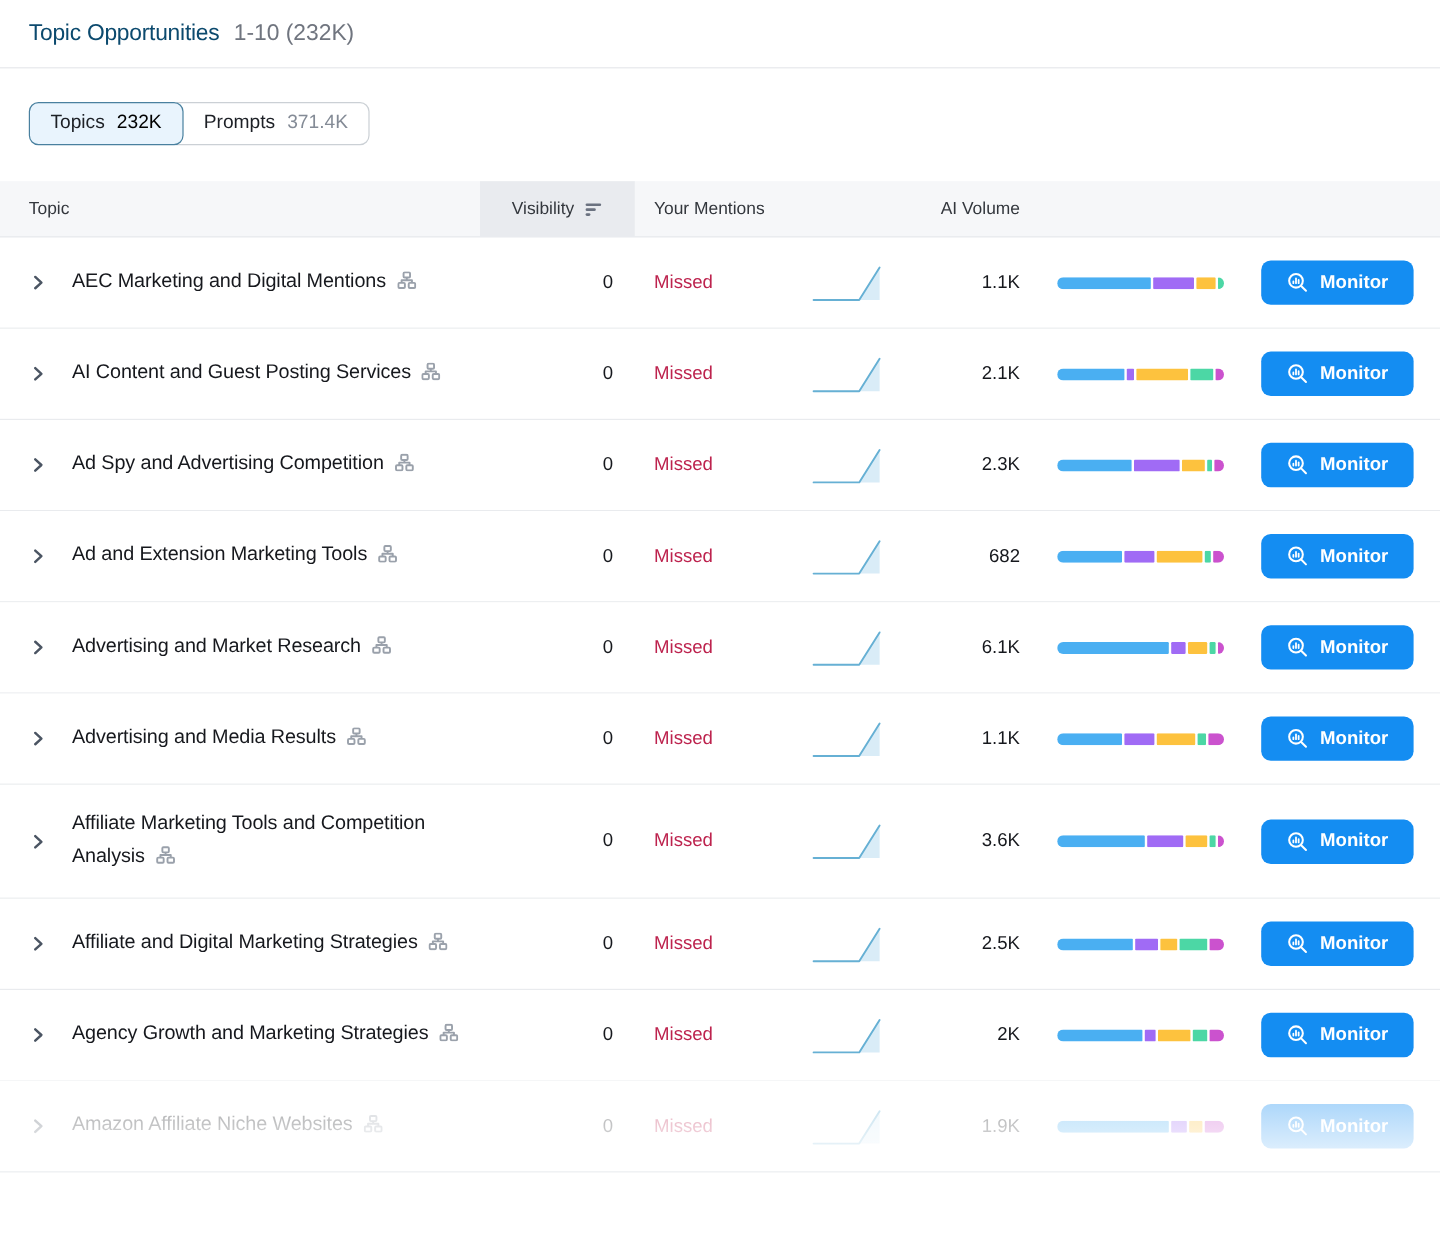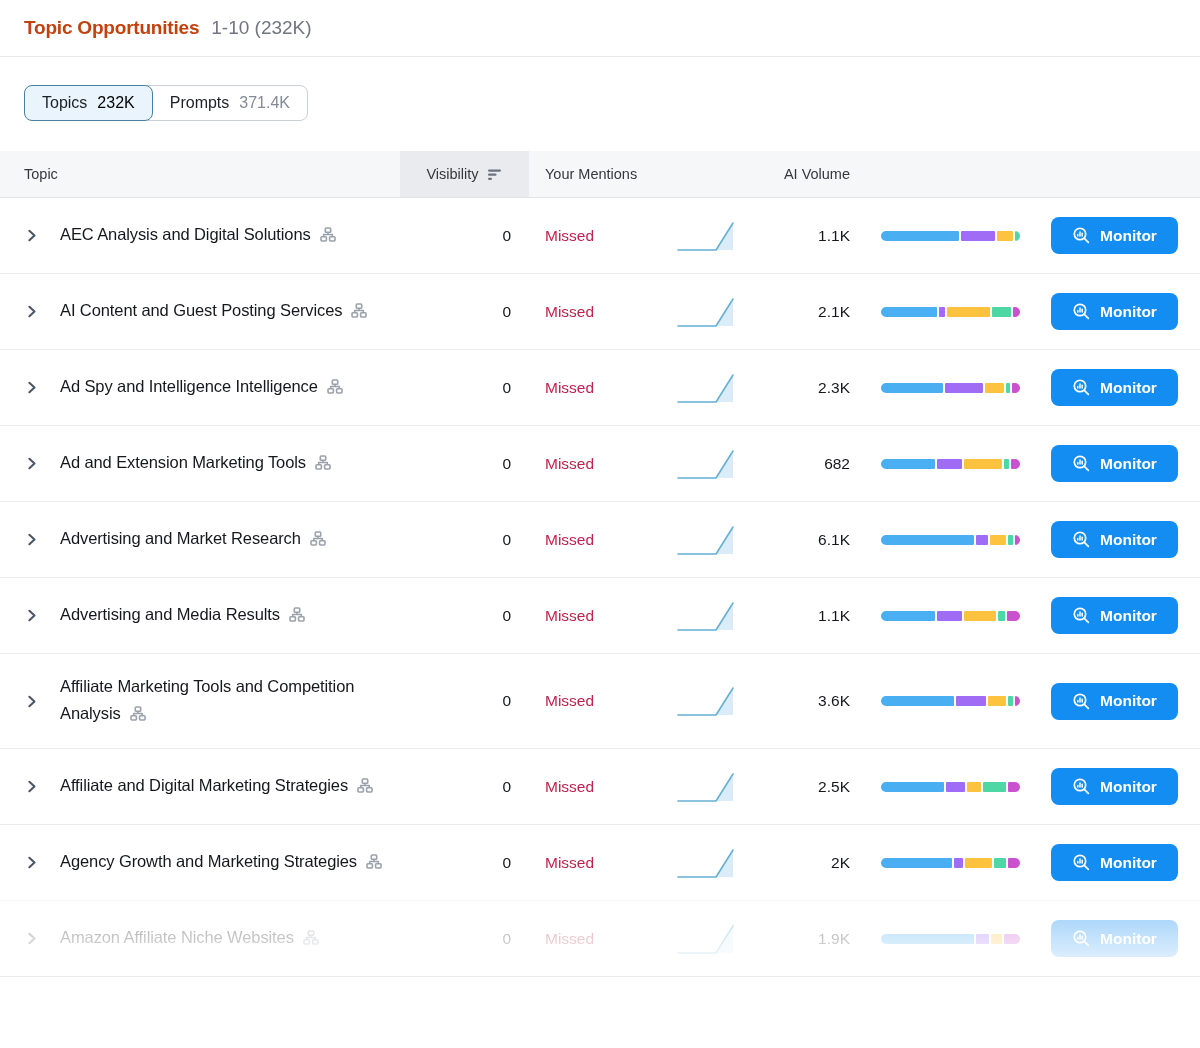--- a/index.html
+++ b/index.html
@@ -9,21 +9,21 @@
     background:#fff; color:#16181d;
     font-family:"Liberation Sans", sans-serif;
     position:relative;
   }
   
   .topbar {
     height:57px; display:flex; align-items:center; justify-content:space-between;
     padding:0 22px 0 24px; border-bottom:1px solid #e6e8eb;
   }
   .title-wrap { display:flex; align-items:baseline; gap:12px; }
-  .page-title { font-size:19px; font-weight:700; letter-spacing:-0.2px; color:#c2410c; }
+  .page-title { font-size:19px; font-weight:400; letter-spacing:-0.2px; color:#0c4a6e; }
   .page-range { font-size:19px; color:#70757f; }
   .export-btn {
     display:flex; align-items:center; gap:10px;
     background:#f7f8f9; border:1px solid #edeff1; border-radius:8px;
     padding:7px 13px; color:#c6cbd2; font-size:16px; font-weight:400; cursor:default;
   }
   .soon-badge { background:#d9dce1; color:#fff; font-size:12px; font-weight:700; border-radius:10px; padding:3px 9px; line-height:1; }
   
   .tabs { display:flex; margin:28px 0 0 24px; width:-moz-fit-content; width:fit-content; }
   .tab {
@@ -127,21 +127,21 @@
     <div class="cell-expander">
       <button class="expander-btn">
         <span style="display:flex;">
           <svg width="15" height="15" viewBox="0 0 14 14" fill="none" stroke="#4b5563" stroke-width="1.9" stroke-linecap="round" stroke-linejoin="round">
             <path d="M5 2.6 L9.8 7 L5 11.4"></path>
           </svg>
         </span>
       </button>
     </div>
     <div class="cell-topic">
-      <span class="topic-text">AEC Analysis and Digital Solutions</span><span class="sitemap-icon">
+      <span class="topic-text">AEC Marketing and Digital Mentions</span><span class="sitemap-icon">
         <svg width="16" height="15" viewBox="0 0 16 15" fill="none" stroke="#9aa1ab" stroke-width="1.6" stroke-linejoin="round">
           <rect x="5.3" y="1" width="5.4" height="4.3" rx="0.9"></rect>
           <rect x="1" y="9.7" width="5.4" height="4.3" rx="0.9"></rect>
           <rect x="9.6" y="9.7" width="5.4" height="4.3" rx="0.9"></rect>
           <path d="M8 5.3 V7.5 M3.7 9.7 V7.5 H12.3 V9.7"></path>
         </svg>
       </span>
     </div>
     <div class="cell-visibility">0</div>
     <div class="cell-mentions">Missed</div>
@@ -236,21 +236,21 @@
     <div class="cell-expander">
       <button class="expander-btn">
         <span style="display:flex;">
           <svg width="15" height="15" viewBox="0 0 14 14" fill="none" stroke="#4b5563" stroke-width="1.9" stroke-linecap="round" stroke-linejoin="round">
             <path d="M5 2.6 L9.8 7 L5 11.4"></path>
           </svg>
         </span>
       </button>
     </div>
     <div class="cell-topic">
-      <span class="topic-text">Ad Spy and Intelligence Intelligence</span><span class="sitemap-icon">
+      <span class="topic-text">Ad Spy and Advertising Competition</span><span class="sitemap-icon">
         <svg width="16" height="15" viewBox="0 0 16 15" fill="none" stroke="#9aa1ab" stroke-width="1.6" stroke-linejoin="round">
           <rect x="5.3" y="1" width="5.4" height="4.3" rx="0.9"></rect>
           <rect x="1" y="9.7" width="5.4" height="4.3" rx="0.9"></rect>
           <rect x="9.6" y="9.7" width="5.4" height="4.3" rx="0.9"></rect>
           <path d="M8 5.3 V7.5 M3.7 9.7 V7.5 H12.3 V9.7"></path>
         </svg>
       </span>
     </div>
     <div class="cell-visibility">0</div>
     <div class="cell-mentions">Missed</div>

